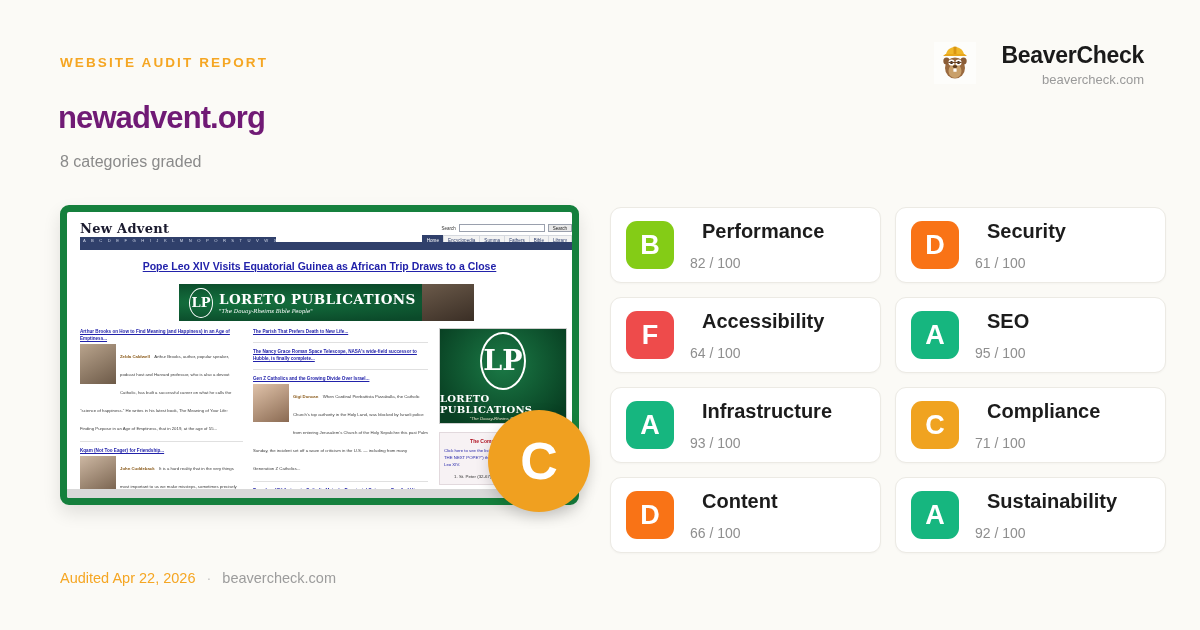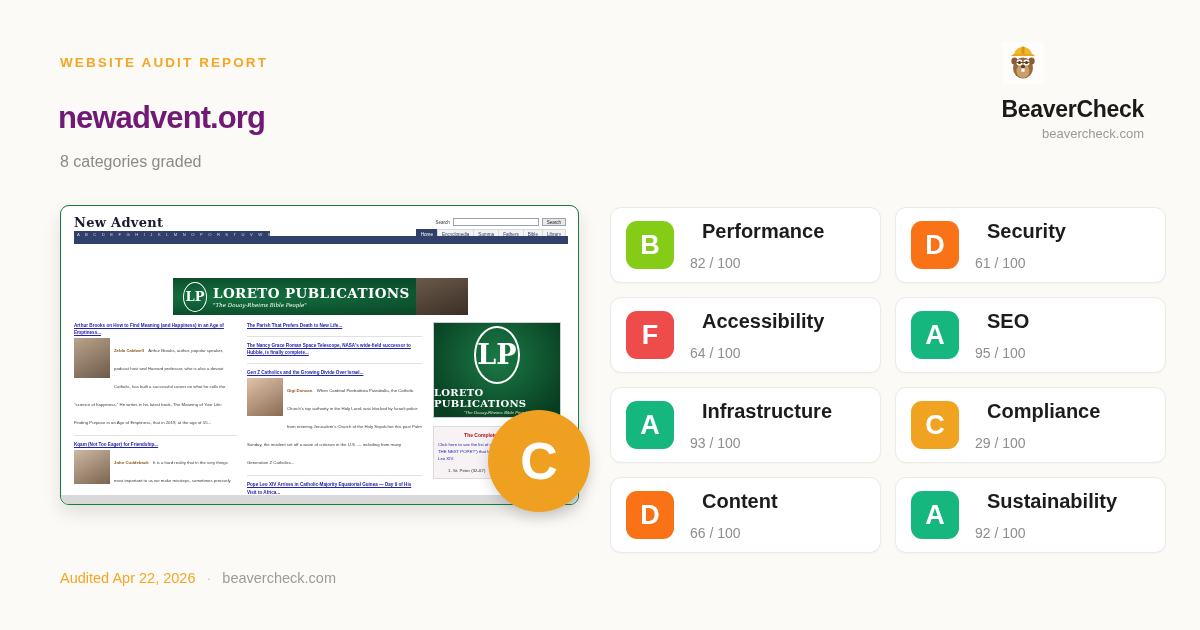--- a/index.html
+++ b/index.html
@@ -24,21 +24,21 @@
     color: #701a75;
   }
   .subtitle {
     position: absolute; left: 60px; top: 153px;
     font-size: 16px; color: #8a8a8a;
   }
 
   
   .brand {
     position: absolute; right: 56px; top: 40px;
-    display: flex; align-items: flex-start; gap: 10px; flex-direction: column;
+    display: flex; align-items: flex-start; gap: 26px;
   }
   .brand-logo {
     width: 42px; height: 42px; margin-top: 2px;
     position: relative; flex: 0 0 auto;
     background: #fdfdfb; border-radius: 3px;
   }
   .brand-text { text-align: right; padding-top: 2px; }
   .brand-name {
     font-size: 23px; font-weight: bold; color: #1a1a1a; letter-spacing: -0.3px;
     line-height: 1.15;
@@ -47,21 +47,21 @@
 
   
   .shot-wrap {
     position: absolute; left: 60px; top: 205px;
     width: 519px; height: 300px;
   }
   .shot {
     position: absolute; inset: 0;
     background: #404040;
     border-radius: 9px;
-    border: 1px solid #15803d;
+    border: 7px solid #15803d;
     box-shadow: 0 8px 18px rgba(0,0,0,.11);
     overflow: hidden;
   }
   .shot-inner { position: absolute; inset: 0; background: #ffffff; }
 
   
   .na-head { position: absolute; left: 13px; top: 10px; width: 494px; }
   .na-logo {
     font-family: "DejaVu Serif", serif; font-weight: bold;
     font-size: 13px; color: #1a1a2e; letter-spacing: .3px;
@@ -268,20 +268,21 @@
           <span class="active">Home</span>
           <span>Encyclopedia</span>
           <span>Summa</span>
           <span>Fathers</span>
           <span>Bible</span>
           <span>Library</span>
         </div>
       </div>
 
       <div class="na-bluebar"></div>
+      <div class="na-headline">Pope Leo XIV Visits Equatorial Guinea as African Trip Draws to a Close</div>
 
       <div class="na-banner">
         <div class="na-banner-oval">LP</div>
         <div class="na-banner-txt">
           <div class="na-banner-t1">LORETO PUBLICATIONS</div>
           <div class="na-banner-t2">"The Douay-Rheims Bible People"</div>
         </div>
         <div class="na-banner-face"></div>
       </div>
 
@@ -385,21 +386,21 @@
     <div class="card-text">
       <div class="card-label">Infrastructure</div>
       <div class="card-score">93 / 100</div>
     </div>
   </div>
 
   <div class="card">
     <div class="badge" style="background:#f0a320">C</div>
     <div class="card-text">
       <div class="card-label">Compliance</div>
-      <div class="card-score">29 / 100</div>
+      <div class="card-score">71 / 100</div>
     </div>
   </div>
 
   <div class="card">
     <div class="badge" style="background:#f97316">D</div>
     <div class="card-text">
       <div class="card-label">Content</div>
       <div class="card-score">66 / 100</div>
     </div>
   </div>

